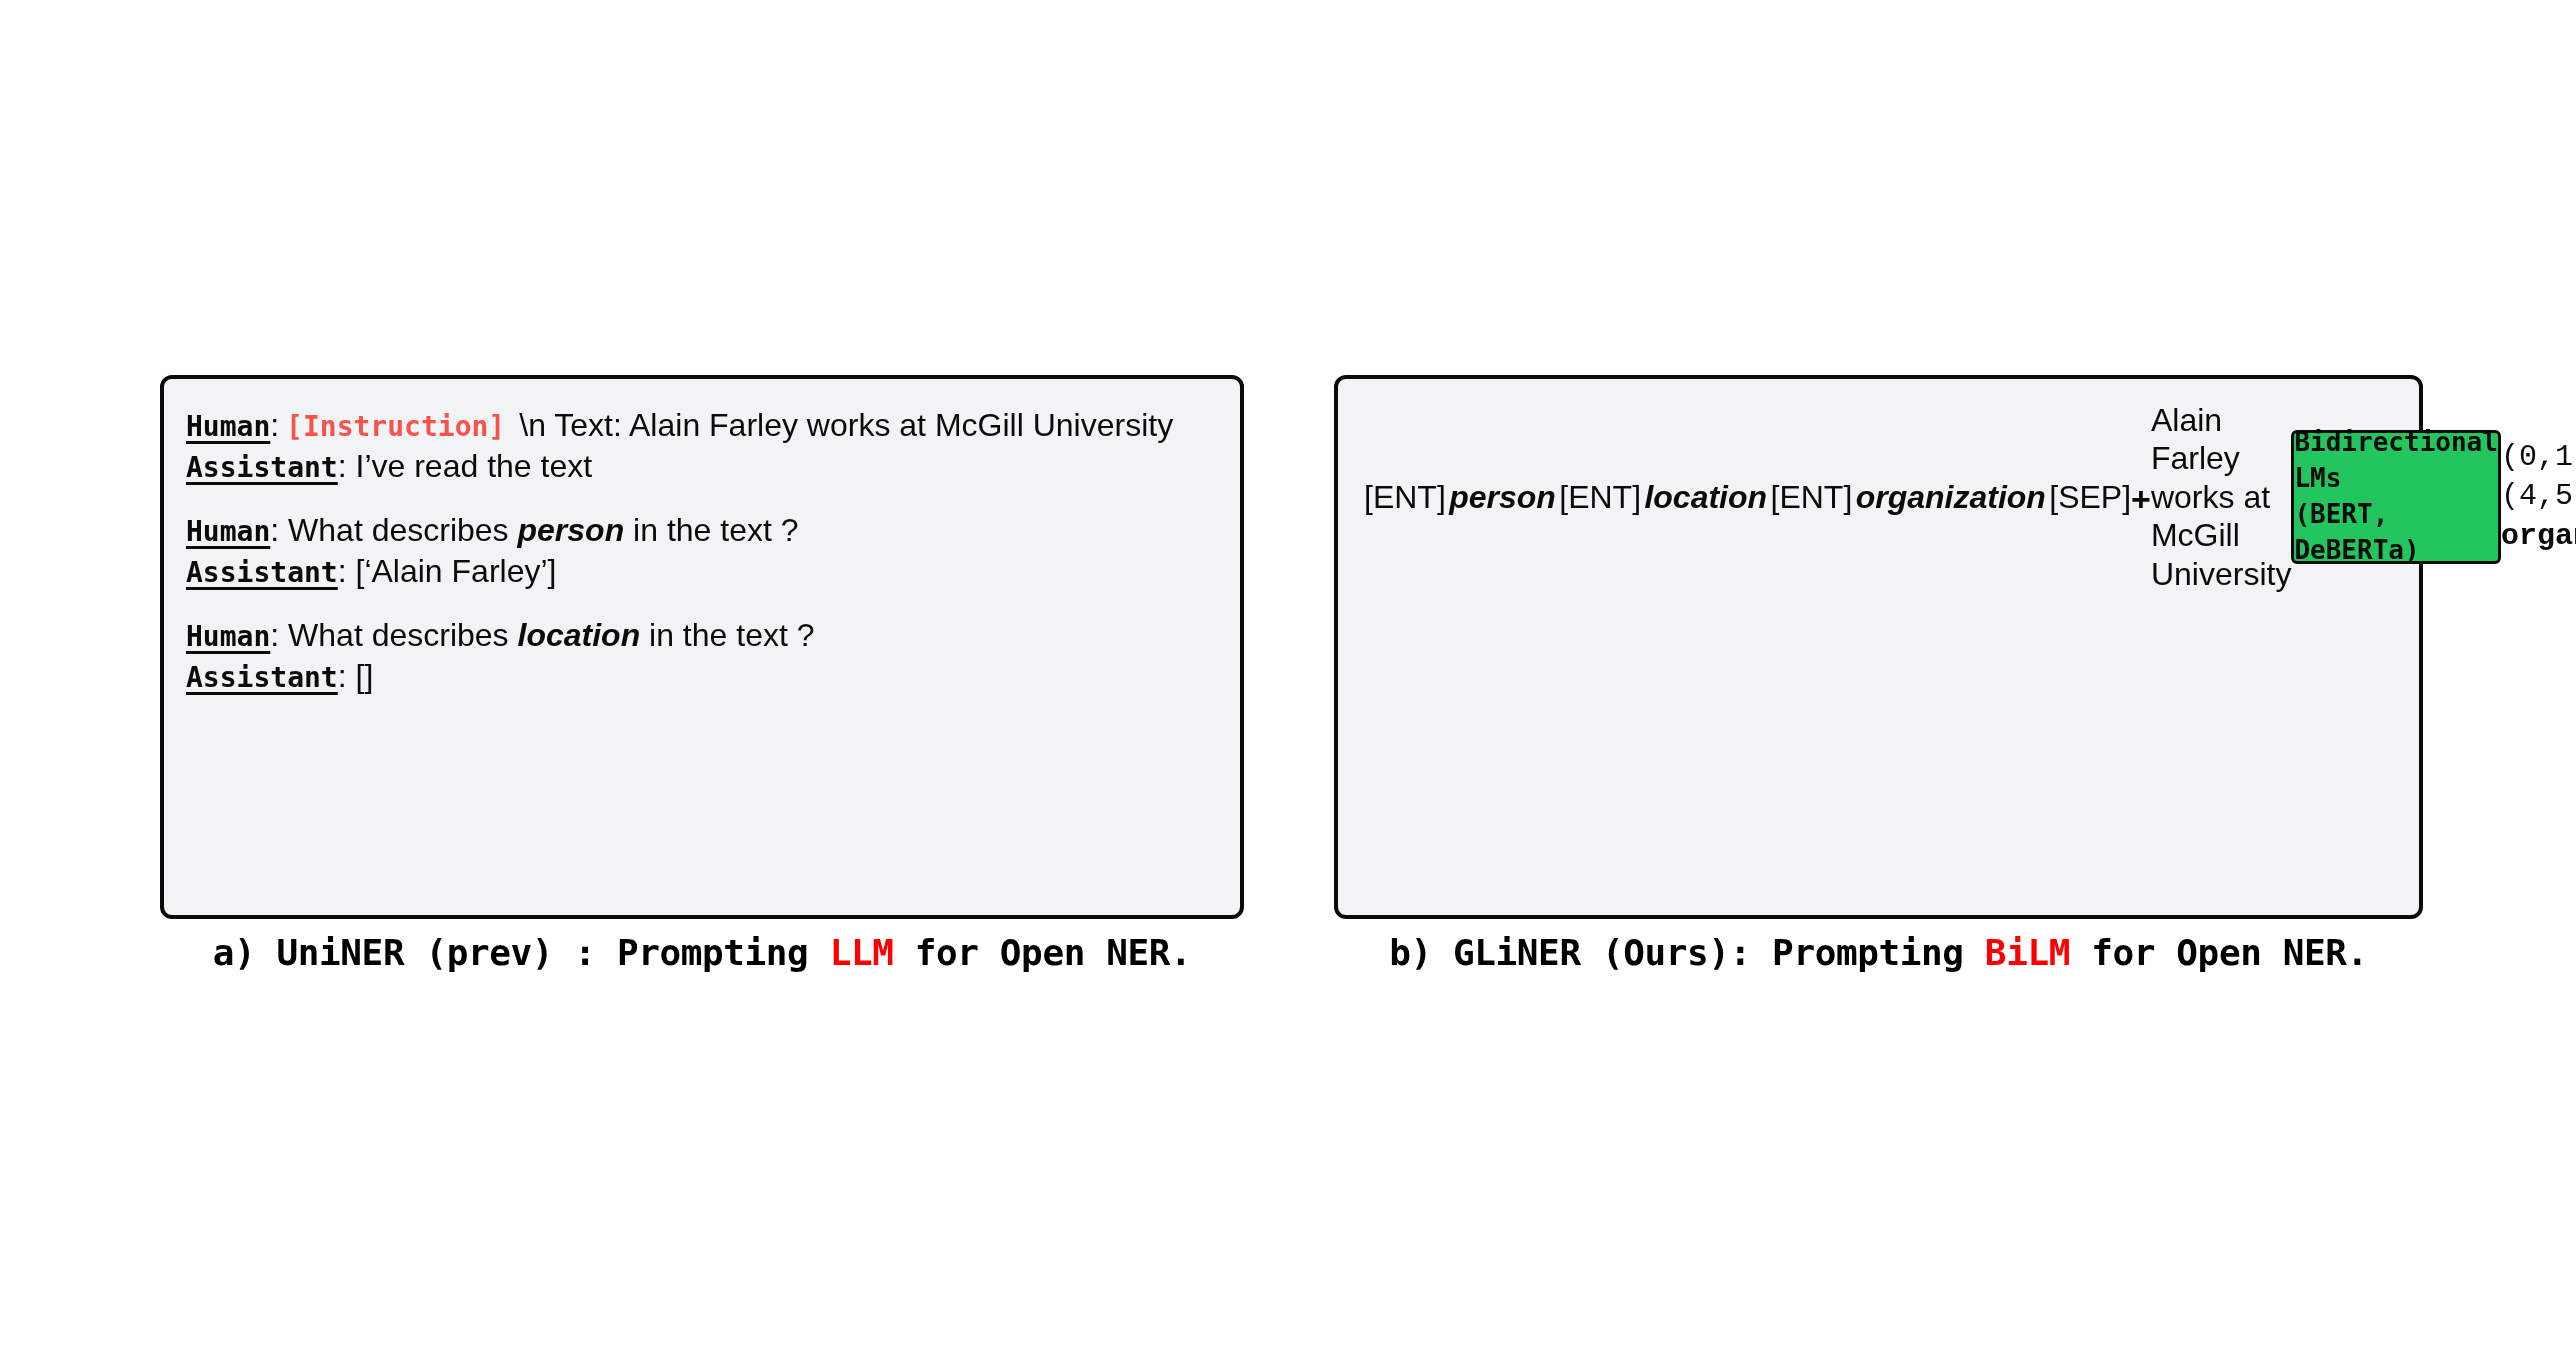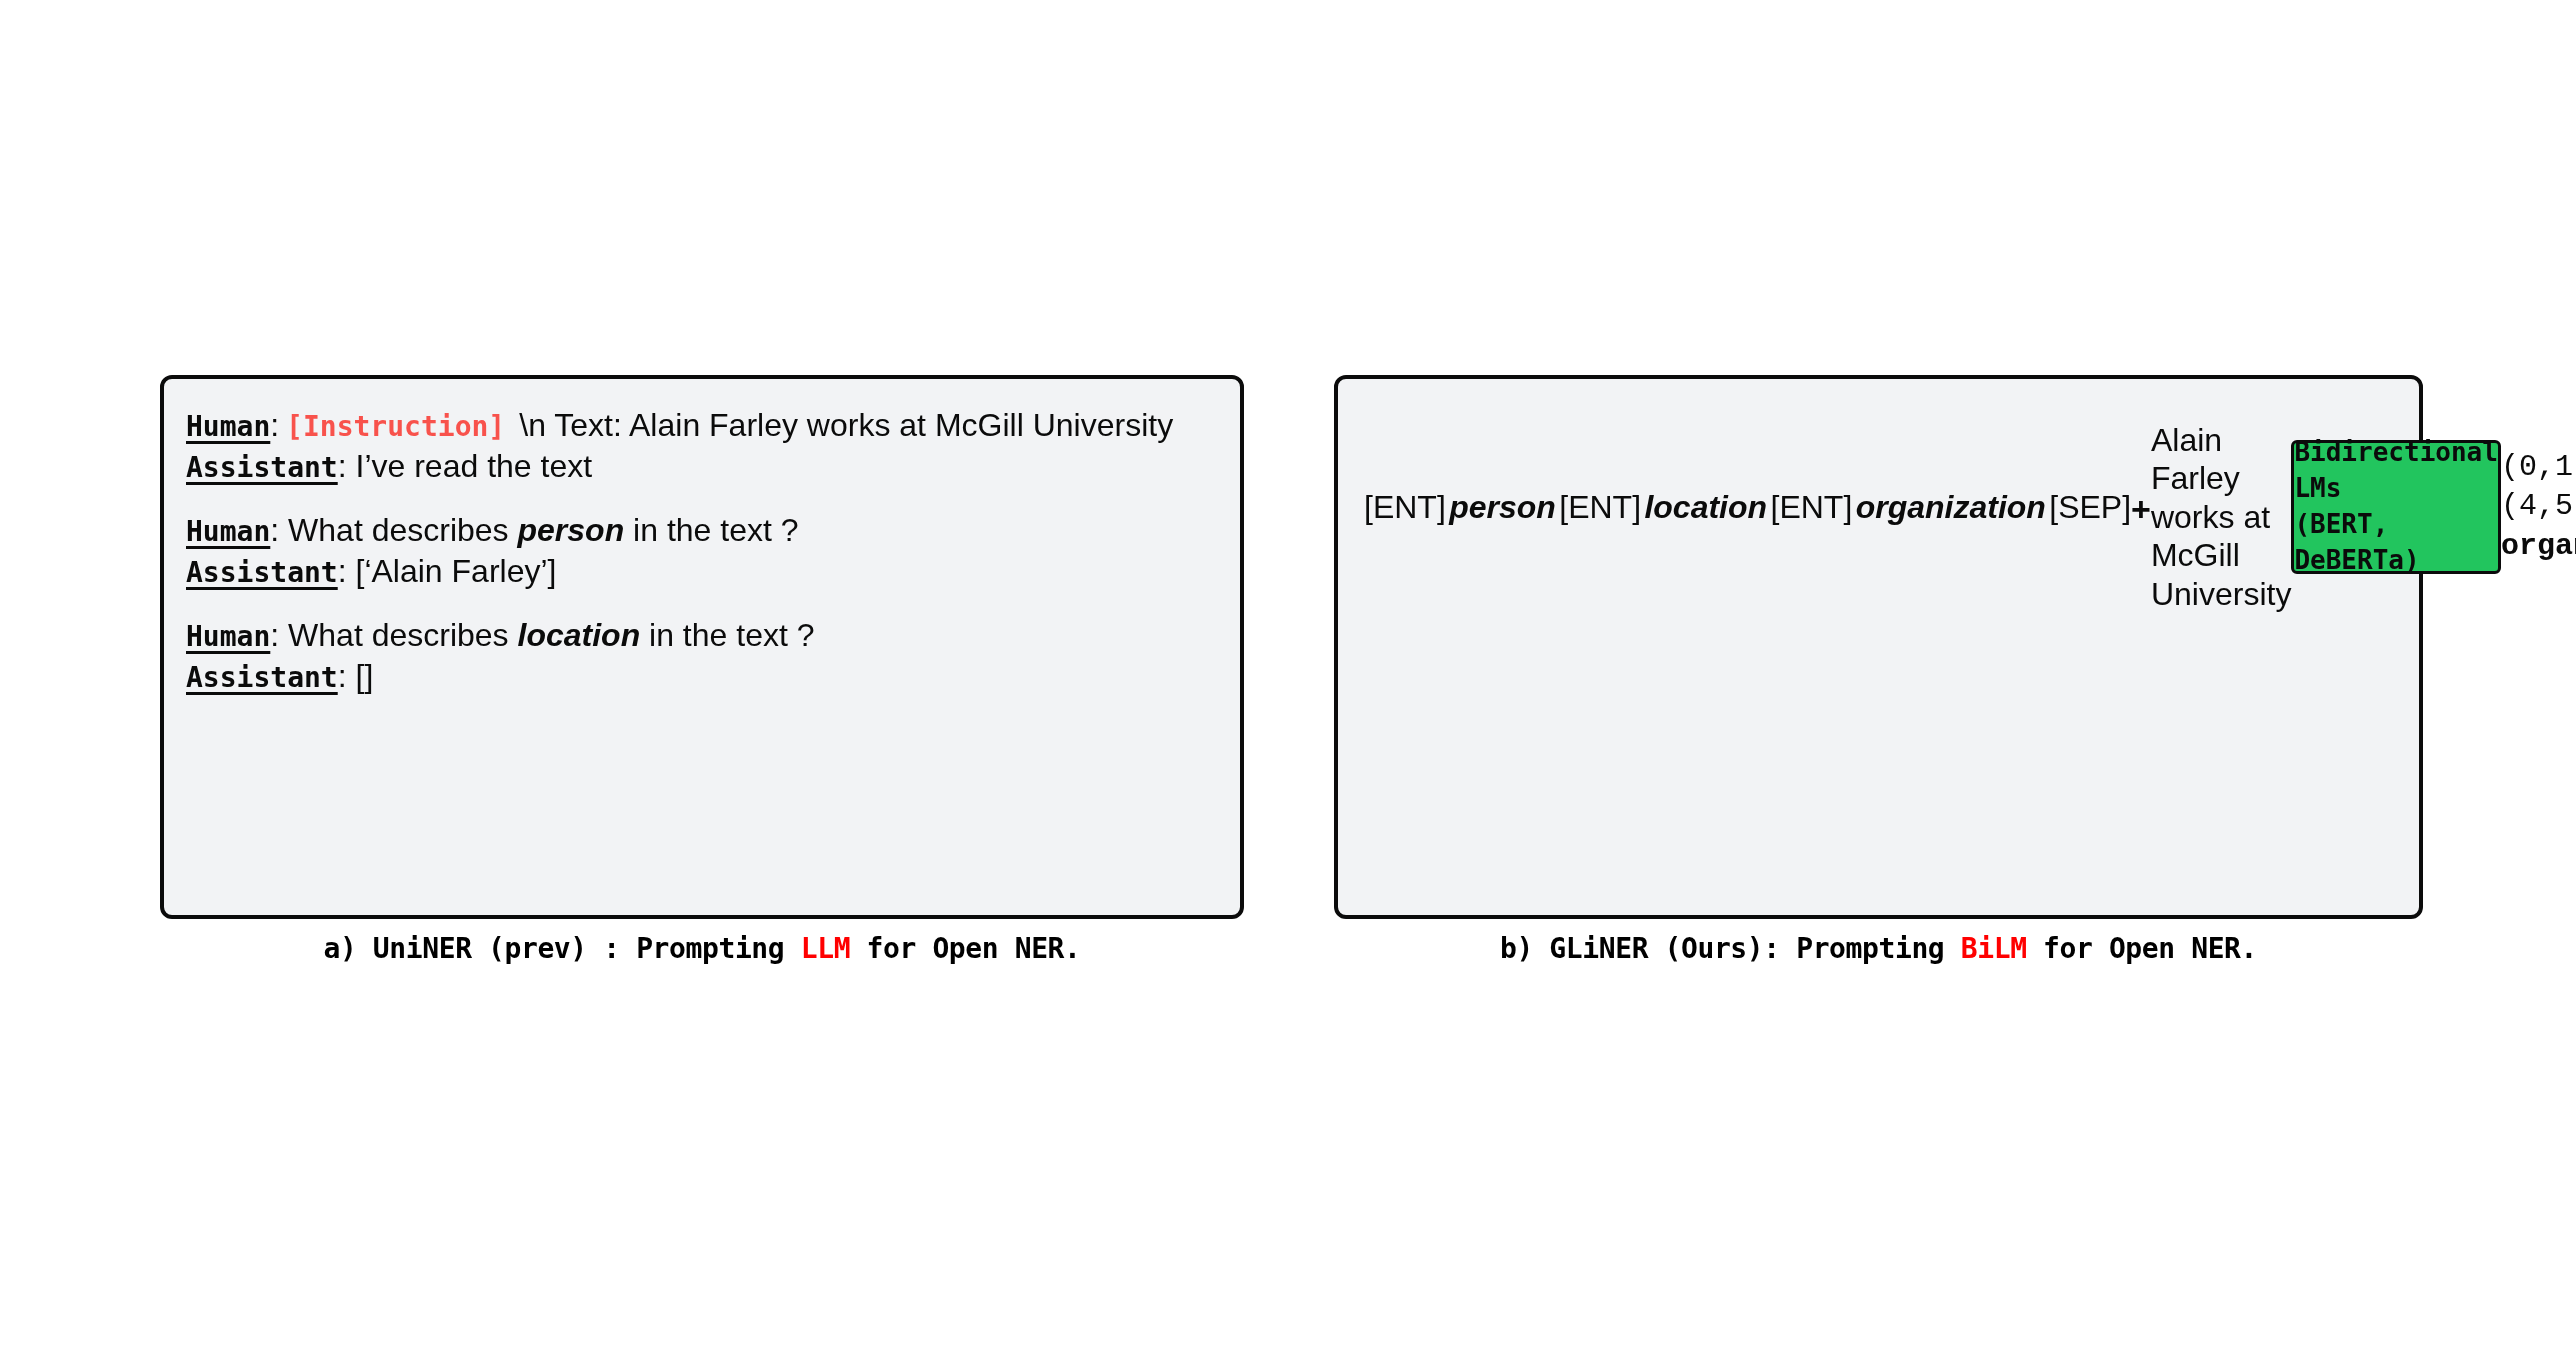--- a/index.html
+++ b/index.html
@@ -45,21 +45,21 @@
     width: 1089px;
     height: 544px;
     padding: 22px 26px 17px 26px;
   }
 
   
   .caption {
     position: absolute;
     font-family: "DejaVu Sans Mono", "Liberation Mono", monospace;
     font-weight: bold;
-    font-size: 28px;
+    font-size: 36px;
     letter-spacing: -0.4px;
     color: #000000;
     white-space: nowrap;
     text-align: center;
   }
   #caption-a {
     left: 160px;
     top: 932px;
     width: 1084px;
   }
@@ -132,21 +132,20 @@
   }
   .plus {
     font-weight: bold;
     font-size: 34px;
     line-height: 1;
     margin: 15.5px 0 12px 0;
   }
   .sentence {
     font-size: 32px;
     line-height: 1.2;
-    margin-top: 20px;
   }
 
   .arrow {
     width: 29px;
     display: block;
   }
   .arrow-1 { margin: 15.5px 0 10.3px 0; }
   .arrow-2 { margin: 12px 0 12px 0; }
 
   .model-box {

